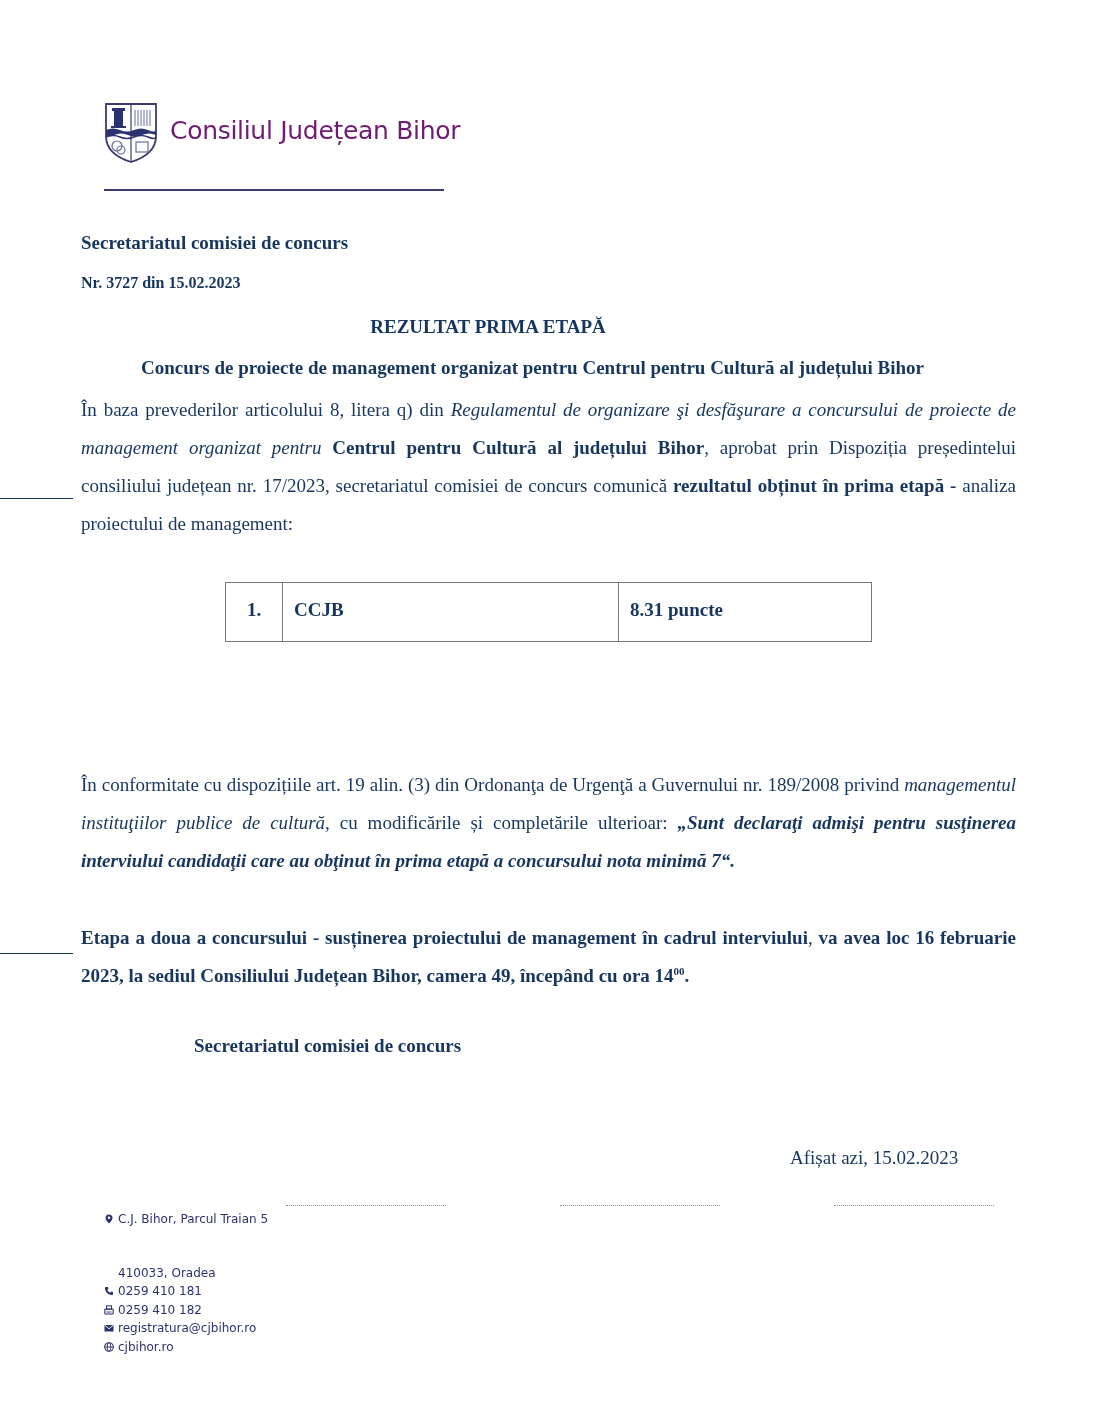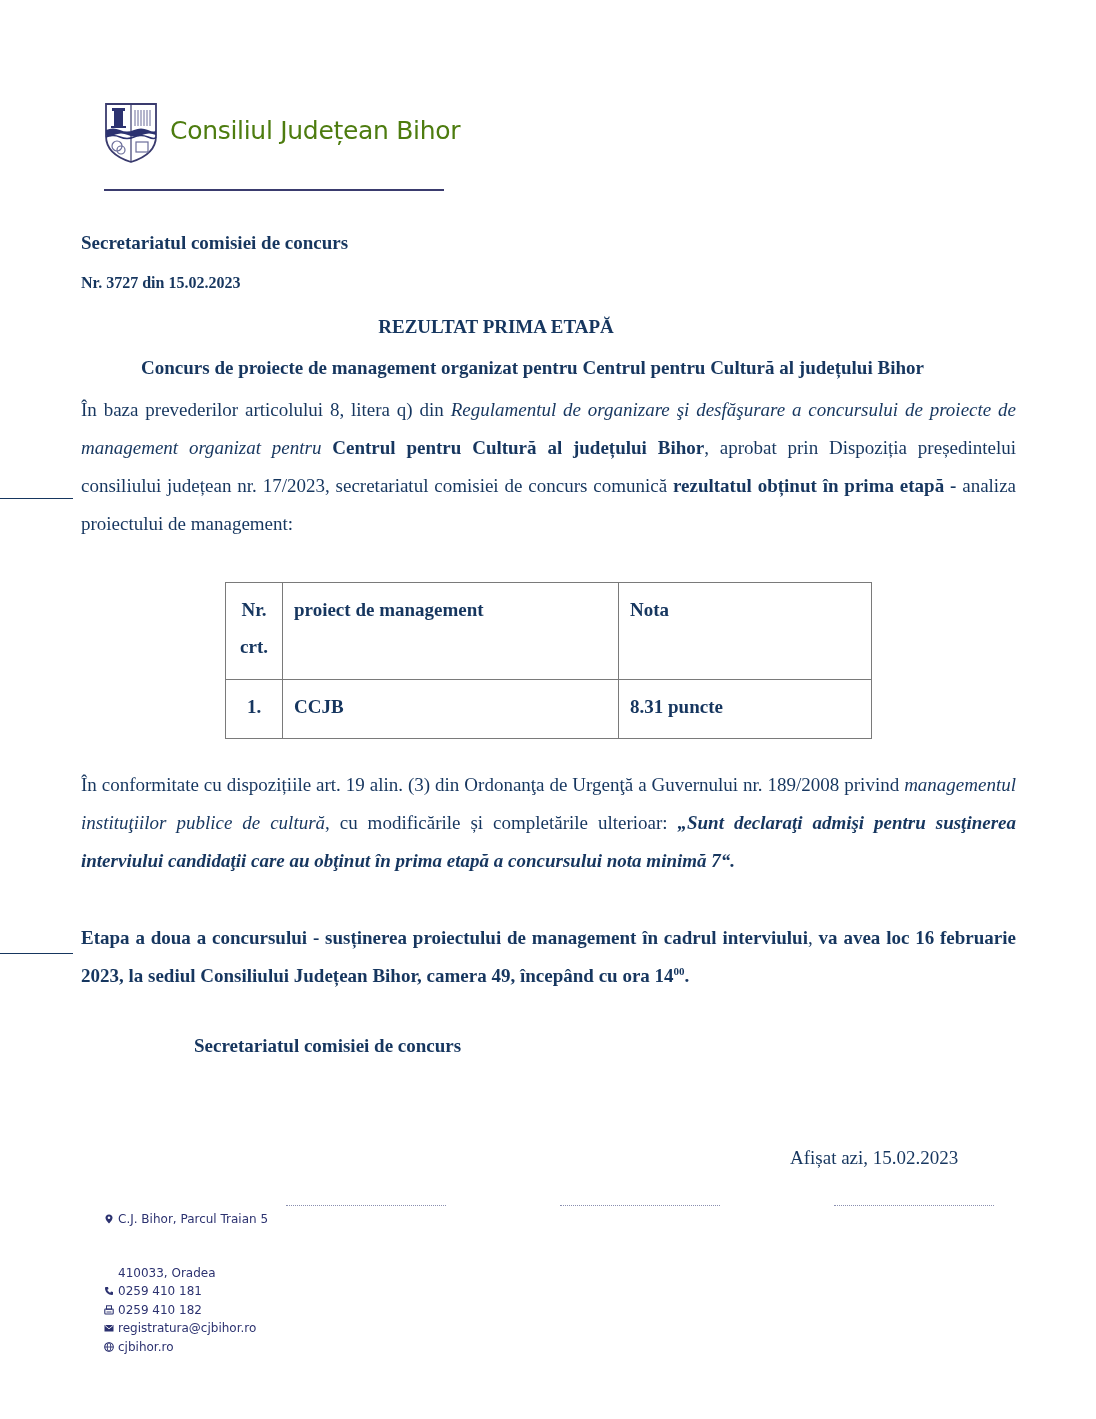--- a/index.html
+++ b/index.html
@@ -6,32 +6,32 @@
     body {
       width: 1096px; height: 1419px; position: relative; overflow: hidden;
       font-family: "Liberation Serif", "DejaVu Serif", serif;
       color: #16365f;
     }
     .abs { position: absolute; }
     .logo { left: 104px; top: 102px; width: 345px; height: 64px; }
     .logo .crest { position: absolute; left: 0; top: 0; width: 54px; height: 62px; }
     .logo .name {
       position: absolute; left: 66px; top: 14px;
-      font-family: "DejaVu Sans", sans-serif; font-size: 25px; color: #4d7c0f;
+      font-family: "DejaVu Sans", sans-serif; font-size: 25px; color: #701a75;
       letter-spacing: -0.3px; white-space: nowrap;
     }
     .logo-rule { left: 104px; top: 189px; width: 340px; height: 2px; background: #3a3b6e; }
 
     .b { font-weight: bold; }
     .i { font-style: italic; }
     .txt { font-size: 19px; line-height: 38px; }
 
     .hdr1 { left: 81px; top: 232px; font-size: 19px; font-weight: bold; }
     .hdr2 { left: 81px; top: 274px; font-size: 16px; font-weight: bold; }
-    .title { left: 0; width: 956px; top: 316px; text-align: center; font-size: 19px; font-weight: bold; padding-left: 16px; }
+    .title { left: 0; width: 956px; top: 316px; text-align: center; font-size: 19px; font-weight: bold; padding-left: 8px; }
     .title span { display: inline-block; margin-left: 4px; }
     .subtitle { left: 65px; width: 935px; top: 357px; text-align: center; font-size: 19px; font-weight: bold; }
 
     .para { left: 81px; width: 935px; text-align: justify; text-align-last: auto; }
     .para1 { top: 391px; }
     .para2 { top: 766px; }
     .para3 { top: 919px; }
 
     .margin-rule { left: 0; height: 1px; width: 73px; background: #16365f; }
 
@@ -91,25 +91,20 @@
 <div class="abs hdr1">Secretariatul comisiei de concurs</div>
 <div class="abs hdr2">Nr. 3727 din 15.02.2023</div>
 <div class="abs title"><span>REZULTAT PRIMA ETAPĂ</span></div>
 <div class="abs subtitle">Concurs de proiecte de management organizat pentru Centrul pentru Cultură al județului Bihor</div>
 
 <div class="abs para para1 txt"><span> În baza prevederilor articolului 8, litera q) din </span><span class="i">Regulamentul de organizare şi desfăşurare a concursului de proiecte de management organizat pentru</span><span class="b"> Centrul pentru Cultură al județului Bihor</span><span>, aprobat prin Dispoziția președintelui consiliului județean nr. 17/2023, secretariatul comisiei de concurs comunică </span><span class="b">rezultatul obținut în prima etapă -</span><span> analiza proiectului de management:</span></div>
 <div class="abs margin-rule" style="top:498px;"></div>
 
 <table class="results">
   <tbody>
-      <tr class="h">
-    <td class="c1">Nr. crt.</td>
-    <td class="c2">proiect de management</td>
-    <td class="c3">Nota</td>
-  </tr>
   <tr class="r">
     <td class="c1">1.</td>
     <td class="c2">CCJB</td>
     <td class="c3">8.31 puncte</td>
   </tr>
 </tbody>
   </table>
 
 <div class="abs para para2 txt"><span>În conformitate cu dispozițiile art. 19 alin. (3) din Ordonanţa de Urgenţă a Guvernului nr. 189/2008 privind </span><span class="i">managementul instituţiilor publice de cultură</span><span>, cu modificările și completările ulterioar: </span><span class="b i">„Sunt declaraţi admişi pentru susţinerea interviului candidaţii care au obţinut în prima etapă a concursului nota minimă 7“.</span></div>
 

